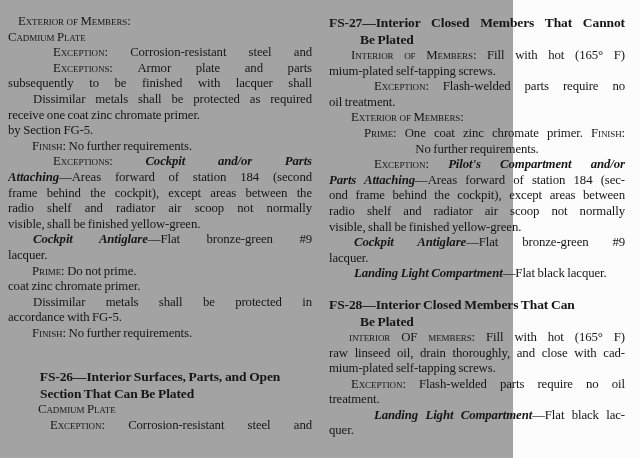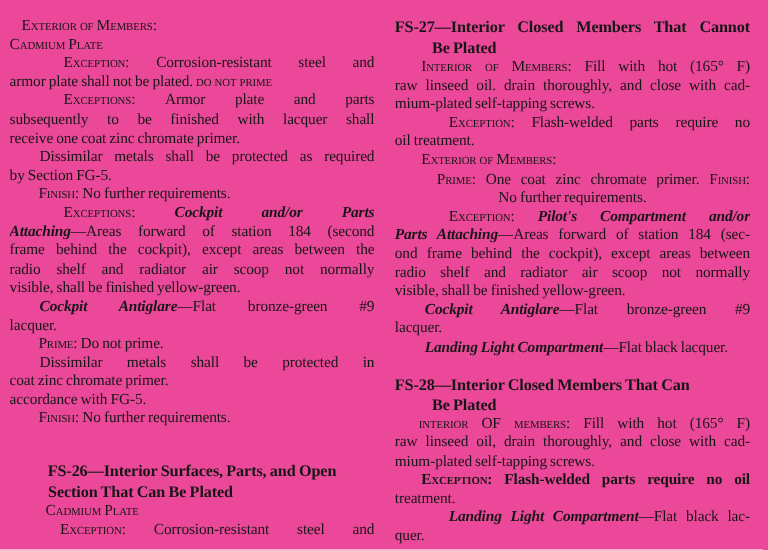--- a/index.html
+++ b/index.html
@@ -5,23 +5,23 @@
   html, body {
     margin: 0;
     padding: 0;
     width: 640px;
     height: 458px;
     overflow: hidden;
     background: #fcfcfc;
   }
   .page {
     position: relative;
-    width: 640px;
+    width: 513px;
     height: 458px;
-    background: #ec4899;
+    background: #a3a3a3;
     color: #161616;
     font-family: "Liberation Serif", serif;
   }
   .col {
     position: absolute;
     top: 14px;
   }
   .line {
     font-size: 12.8px;
     line-height: 15.6px;
@@ -50,66 +50,64 @@
   .i  { font-style: italic; font-weight: bold; }
 </style>
 </head>
 <body>
 
 <div class="page">
     <div class="col" style="left: 8px; width: 304px;">
       <div class="line" style="padding-left: 10px;"><span class="sc">Exterior of Members:</span></div>
       <div class="line"><span class="sc">Cadmium Plate</span></div>
       <div class="line just" style="padding-left: 45px;"><span class="sc">Exception: </span><span>Corrosion-resistant steel and</span></div>
-      <div class="line"><span>armor plate shall not be plated. </span><span class="sc">do not prime</span></div>
       <div class="line just" style="padding-left: 45px;"><span class="sc">Exceptions: </span><span>Armor plate and parts</span></div>
       <div class="line just"><span>subsequently to be finished with lacquer shall</span></div>
+      <div class="line just" style="padding-left: 25px;"><span>Dissimilar metals shall be protected as required</span></div>
       <div class="line"><span>receive one coat zinc chromate primer.</span></div>
-      <div class="line just" style="padding-left: 25px;"><span>Dissimilar metals shall be protected as required</span></div>
       <div class="line"><span>by Section FG-5.</span></div>
       <div class="line" style="padding-left: 24px;"><span class="sc">Finish: </span><span>No further requirements.</span></div>
       <div class="line just" style="padding-left: 45px;"><span class="sc">Exceptions: </span><span class="i">Cockpit and/or Parts</span></div>
       <div class="line just"><span class="i">Attaching</span><span>—Areas forward of station 184 (second</span></div>
       <div class="line just"><span>frame behind the cockpit), except areas between the</span></div>
       <div class="line just"><span>radio shelf and radiator air scoop not normally</span></div>
       <div class="line"><span>visible, shall be finished yellow-green.</span></div>
       <div class="line just" style="padding-left: 25px;"><span class="i">Cockpit Antiglare</span><span>—Flat bronze-green #9</span></div>
       <div class="line"><span>lacquer.</span></div>
       <div class="line" style="padding-left: 24px; font-family: Liberation Serif, serif;"><span class="sc">Prime: </span><span>Do not prime.</span></div>
+      <div class="line"><span>coat zinc chromate primer.</span></div>
       <div class="line just" style="padding-left: 25px;"><span>Dissimilar metals shall be protected in</span></div>
-      <div class="line"><span>coat zinc chromate primer.</span></div>
       <div class="line"><span>accordance with FG-5.</span></div>
       <div class="line" style="padding-left: 24px;"><span class="sc">Finish: </span><span>No further requirements.</span></div>
       <div class="line head" style="margin-top: 27px; text-align: center;"><span>FS-26—Interior Surfaces, Parts, and Open</span></div>
       <div class="line head" style="padding-left: 32px;"><span>Section That Can Be Plated</span></div>
       <div class="line" style="padding-left: 30px;"><span class="sc">Cadmium Plate</span></div>
       <div class="line just" style="padding-left: 42px;"><span class="sc">Exception: </span><span>Corrosion-resistant steel and</span></div>
     </div>
     <div class="col" style="left: 329px; width: 296px;">
       <div class="line just head"><span>FS-27—Interior Closed Members That Cannot</span></div>
       <div class="line head" style="padding-left: 31px;"><span>Be Plated</span></div>
       <div class="line just" style="padding-left: 22px;"><span class="sc">Interior of Members: </span><span>Fill with hot (165° F)</span></div>
-      <div class="line just"><span>raw linseed oil. drain thoroughly, and close with cad-</span></div>
       <div class="line"><span>mium-plated self-tapping screws.</span></div>
       <div class="line just" style="padding-left: 45px;"><span class="sc">Exception: </span><span>Flash-welded parts require no</span></div>
       <div class="line"><span>oil treatment.</span></div>
       <div class="line" style="padding-left: 22px;"><span class="sc">Exterior of Members:</span></div>
       <div class="line just" style="padding-left: 35px;"><span class="sc">Prime: </span><span>One coat zinc chromate primer. </span><span class="sc">Finish:</span></div>
       <div class="line center"><span>No further requirements.</span></div>
       <div class="line just" style="padding-left: 45px;"><span class="sc">Exception: </span><span class="i">Pilot's Compartment and/or</span></div>
       <div class="line just"><span class="i">Parts Attaching</span><span>—Areas forward of station 184 (sec-</span></div>
       <div class="line just"><span>ond frame behind the cockpit), except areas between</span></div>
       <div class="line just"><span>radio shelf and radiator air scoop not normally</span></div>
       <div class="line"><span>visible, shall be finished yellow-green.</span></div>
       <div class="line just" style="padding-left: 25px;"><span class="i">Cockpit Antiglare</span><span>—Flat bronze-green #9</span></div>
       <div class="line"><span>lacquer.</span></div>
       <div class="line" style="padding-left: 25px;"><span class="i">Landing Light Compartment</span><span>—Flat black lacquer.</span></div>
       <div class="line head" style="margin-top: 14px;"><span>FS-28—Interior Closed Members That Can</span></div>
       <div class="line head" style="padding-left: 31px;"><span>Be Plated</span></div>
       <div class="line just" style="padding-left: 20px;"><span class="sc">interior OF members: </span><span>Fill with hot (165° F)</span></div>
       <div class="line just"><span>raw linseed oil, drain thoroughly, and close with cad-</span></div>
       <div class="line"><span>mium-plated self-tapping screws.</span></div>
-      <div class="line just" style="padding-left: 22px; font-weight: bold;"><span class="sc">Exception: </span><span>Flash-welded parts require no oil</span></div>
+      <div class="line just" style="padding-left: 22px;"><span class="sc">Exception: </span><span>Flash-welded parts require no oil</span></div>
       <div class="line"><span>treatment.</span></div>
       <div class="line just" style="padding-left: 45px;"><span class="i">Landing Light Compartment</span><span>—Flat black lac-</span></div>
       <div class="line"><span>quer.</span></div>
     </div>
   </div>
 
 </body></html>

